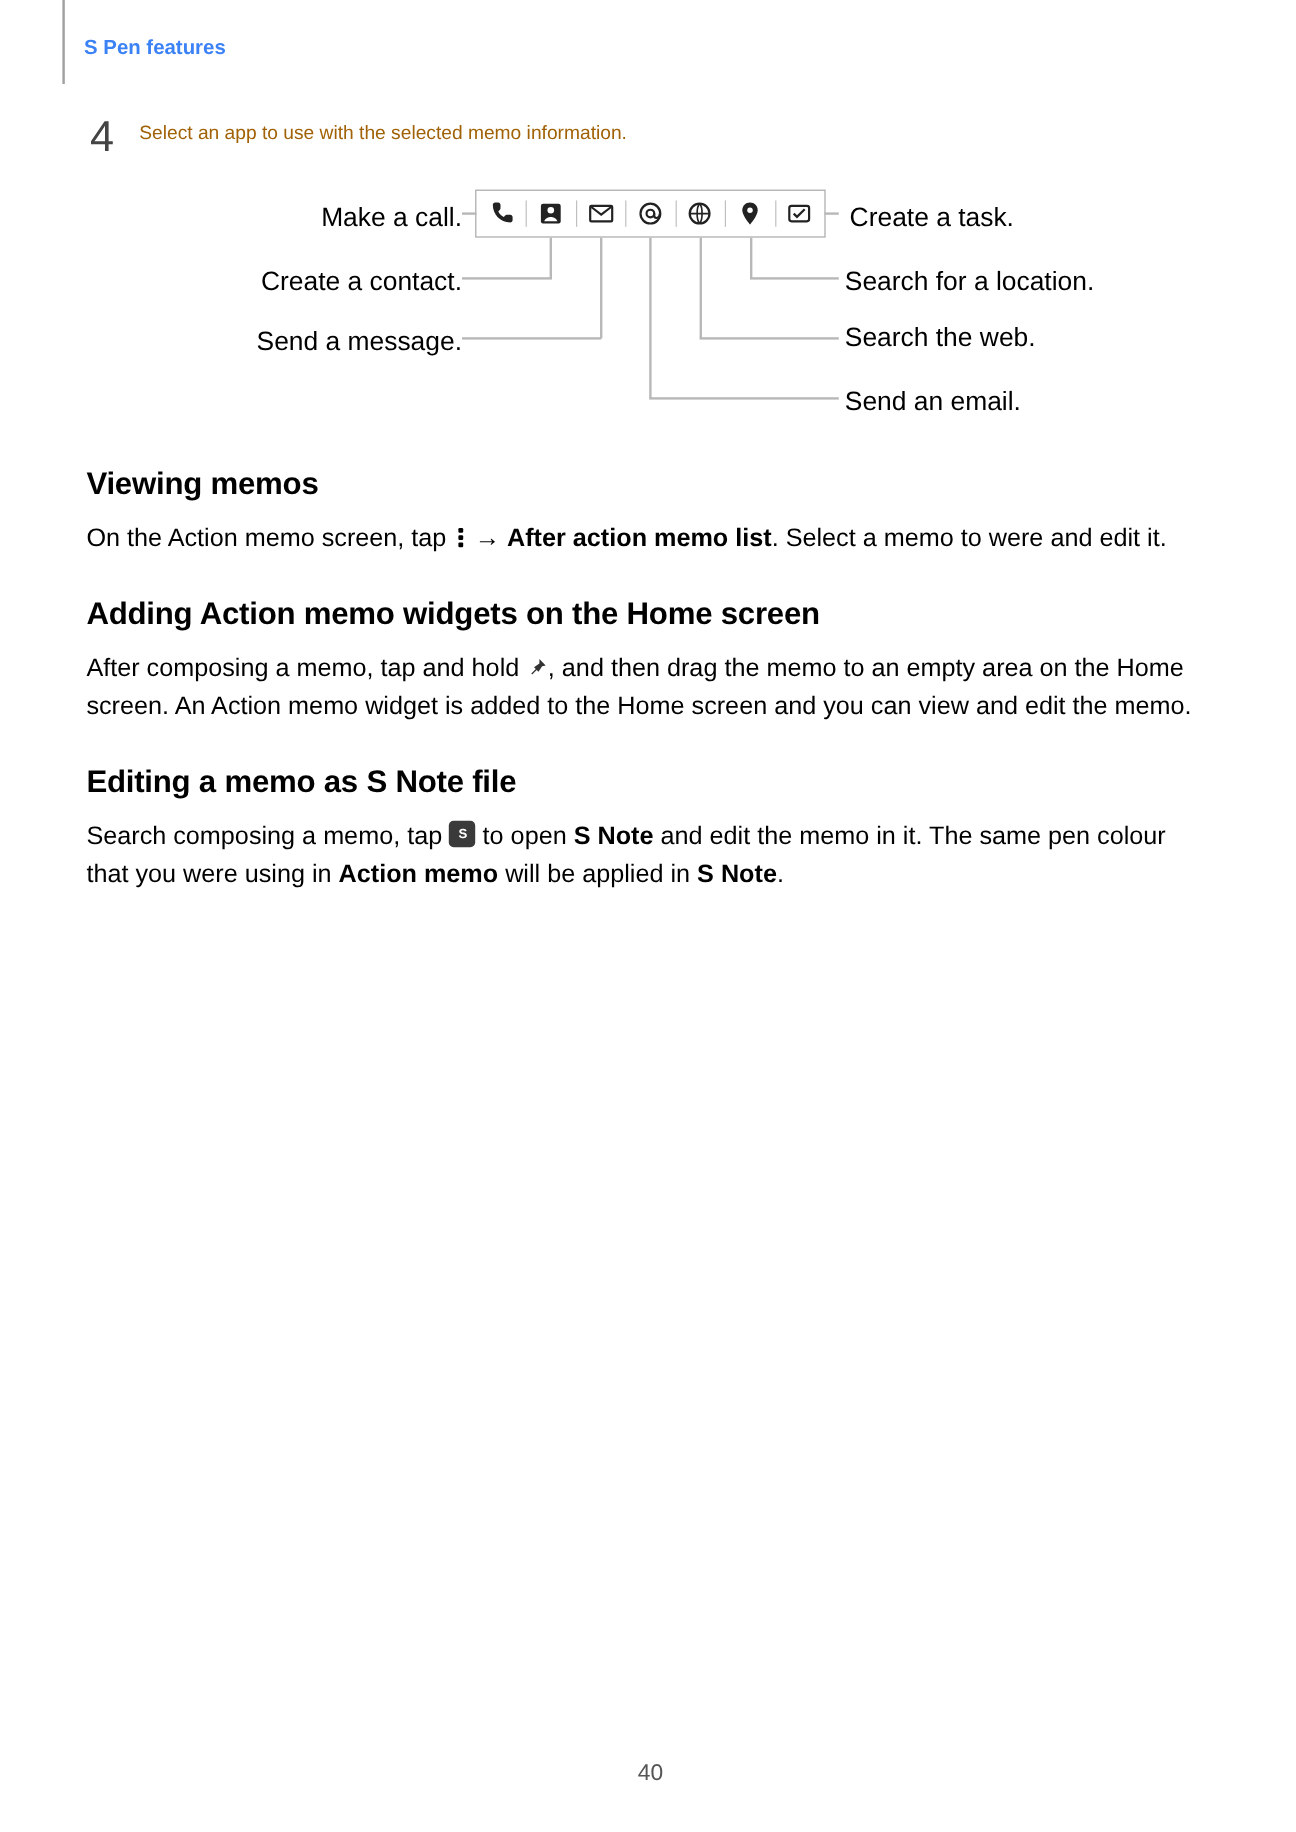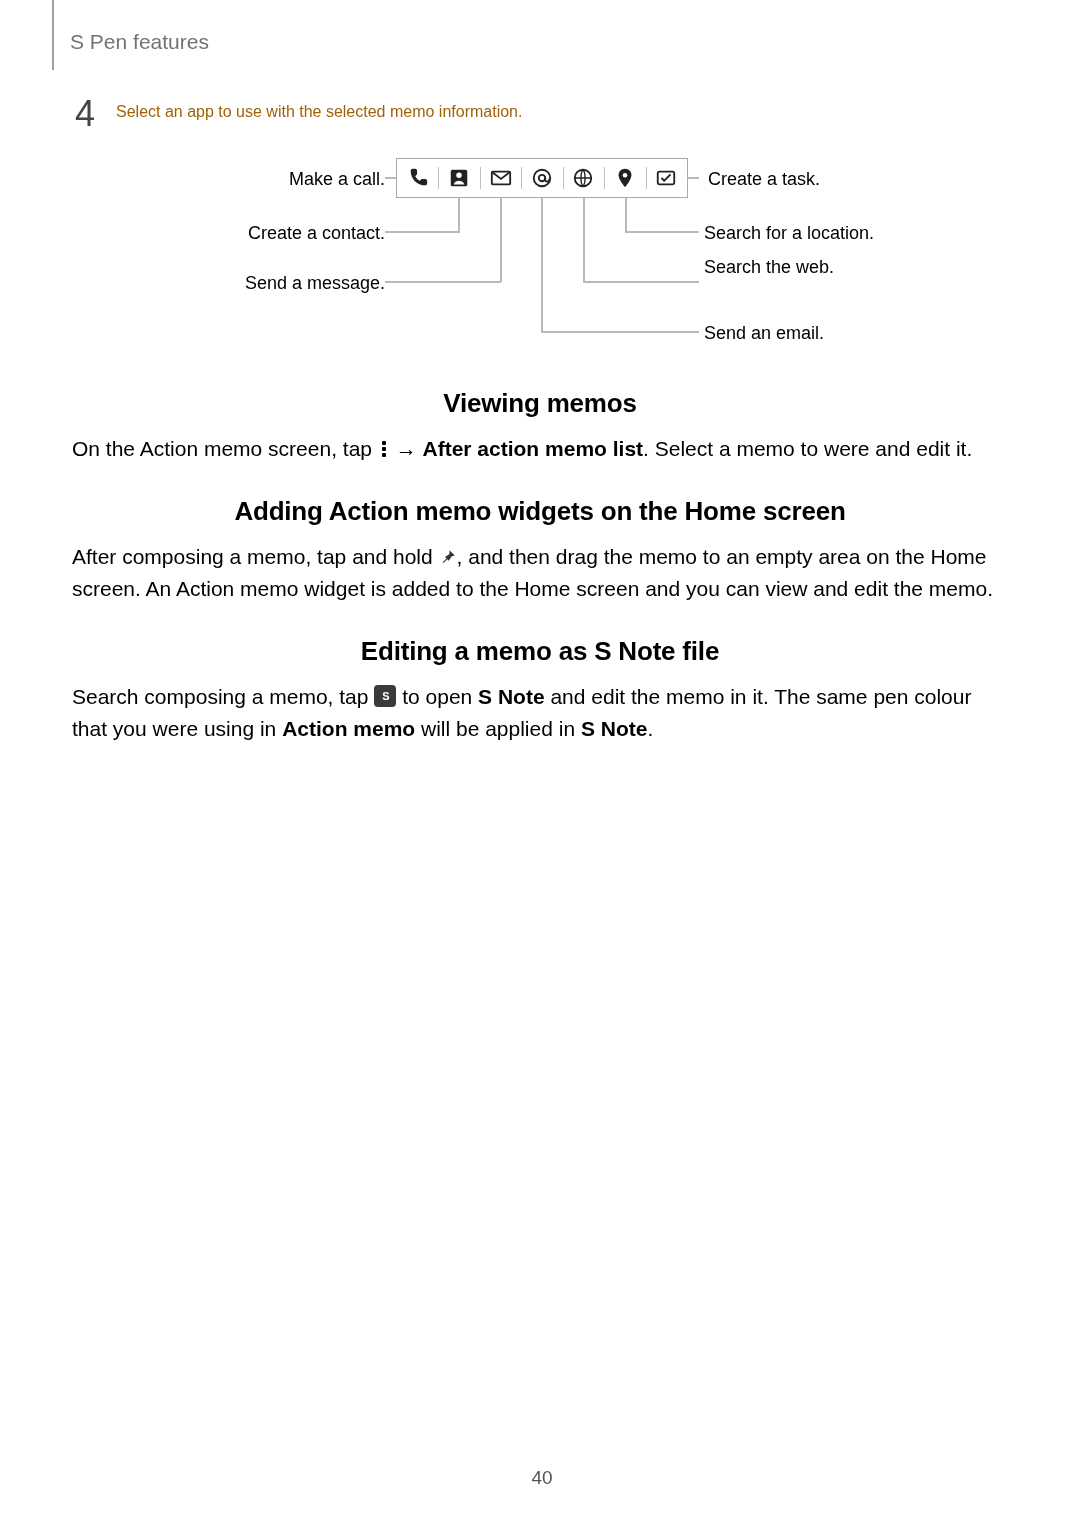--- a/index.html
+++ b/index.html
@@ -20,23 +20,23 @@
     left: 52px;
     top: 0;
     width: 2px;
     height: 70px;
     background: #a0a0a0;
   }
   .header-title {
     position: absolute;
     left: 70px;
     top: 30px;
-    font-size: 21px;
-    color: #737373;
-    font-weight: 400;
+    font-size: 17px;
+    color: #3b82f6;
+    font-weight: 700;
   }
   .content {
     position: absolute;
     left: 72px;
     right: 72px;
     top: 100px;
   }
   .step {
     display: flex;
     align-items: flex-start;
@@ -93,41 +93,40 @@
     left: 0;
     top: 8px;
     bottom: 8px;
     width: 1px;
     background: #c0c0c0;
   }
   .iconbox svg { width: 22px; height: 22px; }
 
   .callout {
     position: absolute;
-    font-size: 18px;
+    font-size: 22px;
     color: #000;
     white-space: nowrap;
     line-height: 1;
   }
   .callout.left { text-align: right; }
   .callout.right { text-align: left; }
 
   .diagram-line {
     position: absolute;
     background: #b8b8b8;
   }
 
   
   .section { margin-top: 30px; }
   .section h2 {
     font-size: 26px;
     font-weight: 700;
     margin: 0 0 14px 0;
     letter-spacing: -0.2px;
-    text-align: center;
   }
   .section p {
     font-size: 21px;
     line-height: 1.55;
     margin: 0 0 12px 0;
     font-weight: 400;
   }
   .section b { font-weight: 700; }
 
   .inline-icon {
@@ -243,21 +242,21 @@
             </svg>
         </div>
       </div>
 
       <div class="callout left" style="left:0; top:12px; width:195px;">Make a call.</div>
       <div class="callout left" style="left:0; top:66px; width:195px;">Create a contact.</div>
       <div class="callout left" style="left:0; top:116px; width:195px;">Send a message.</div>
 
       <div class="callout right" style="left:518px; top:12px;">Create a task.</div>
       <div class="callout right" style="left:514px; top:66px;">Search for a location.</div>
-      <div class="callout right" style="left:514px; top:100px;">Search the web.</div>
+      <div class="callout right" style="left:514px; top:112px;">Search the web.</div>
       <div class="callout right" style="left:514px; top:166px;">Send an email.</div>
 
       <div class="diagram-line" style="left:195px; top:19px; width:12px; height:1.5px;"></div>
 
       <div class="diagram-line" style="left:195px; top:73px; width:75px; height:1.5px;"></div>
       <div class="diagram-line" style="left:268px; top:40px; width:1.5px; height:34px;"></div>
 
       <div class="diagram-line" style="left:195px; top:123px; width:116px; height:1.5px;"></div>
       <div class="diagram-line" style="left:310px; top:40px; width:1.5px; height:84px;"></div>
 

